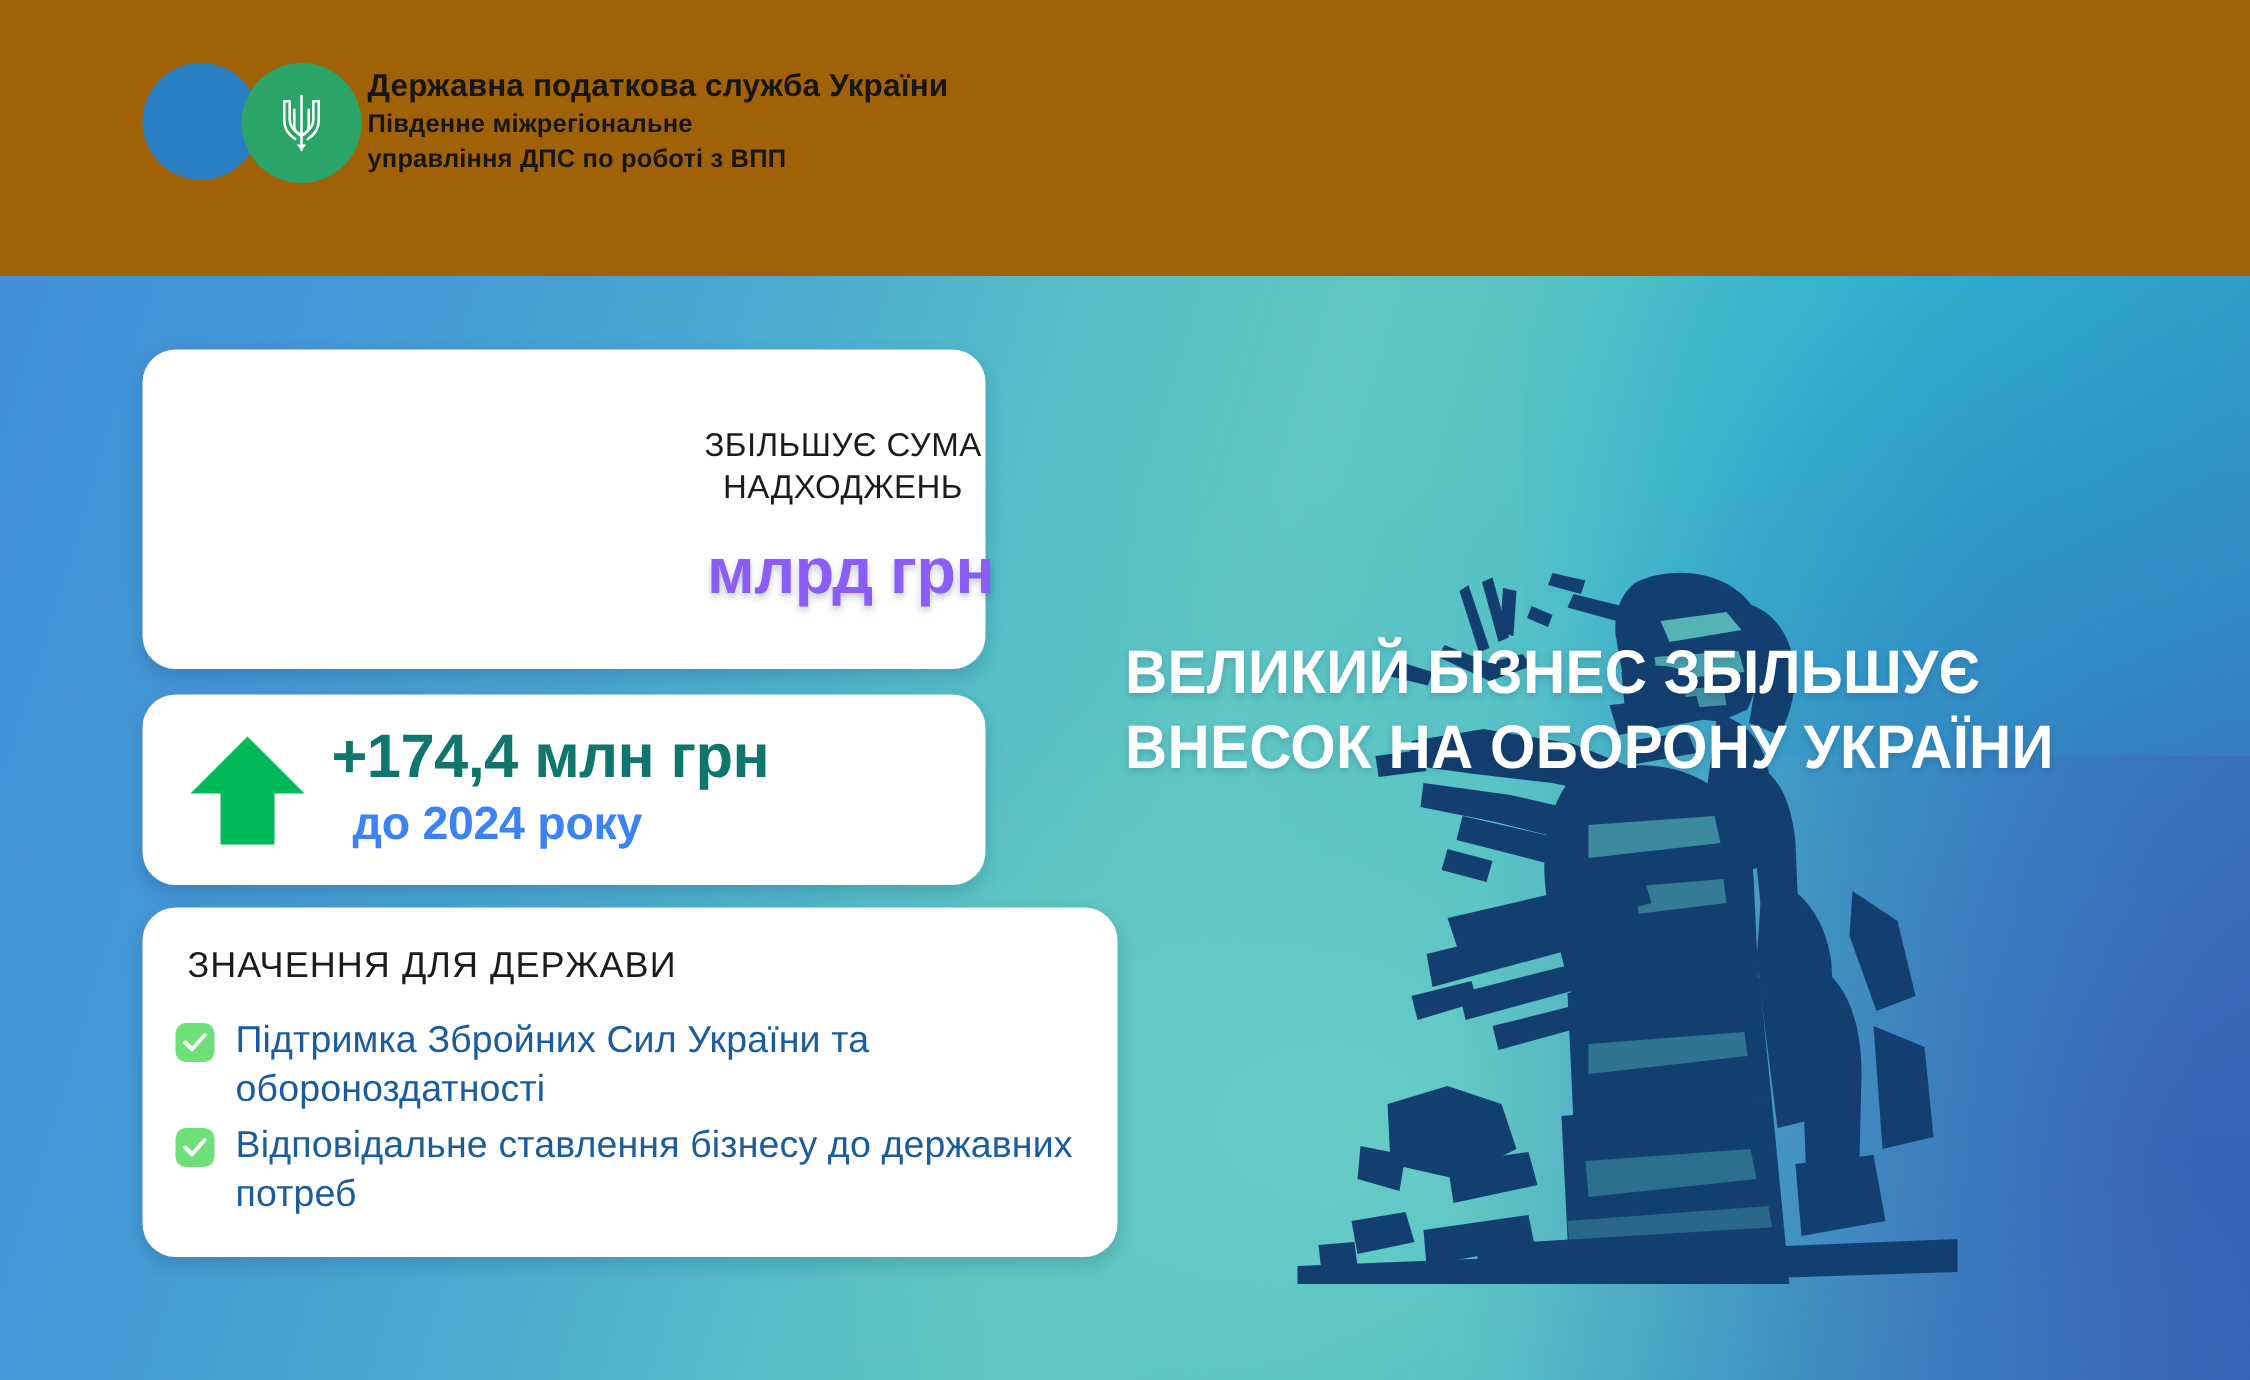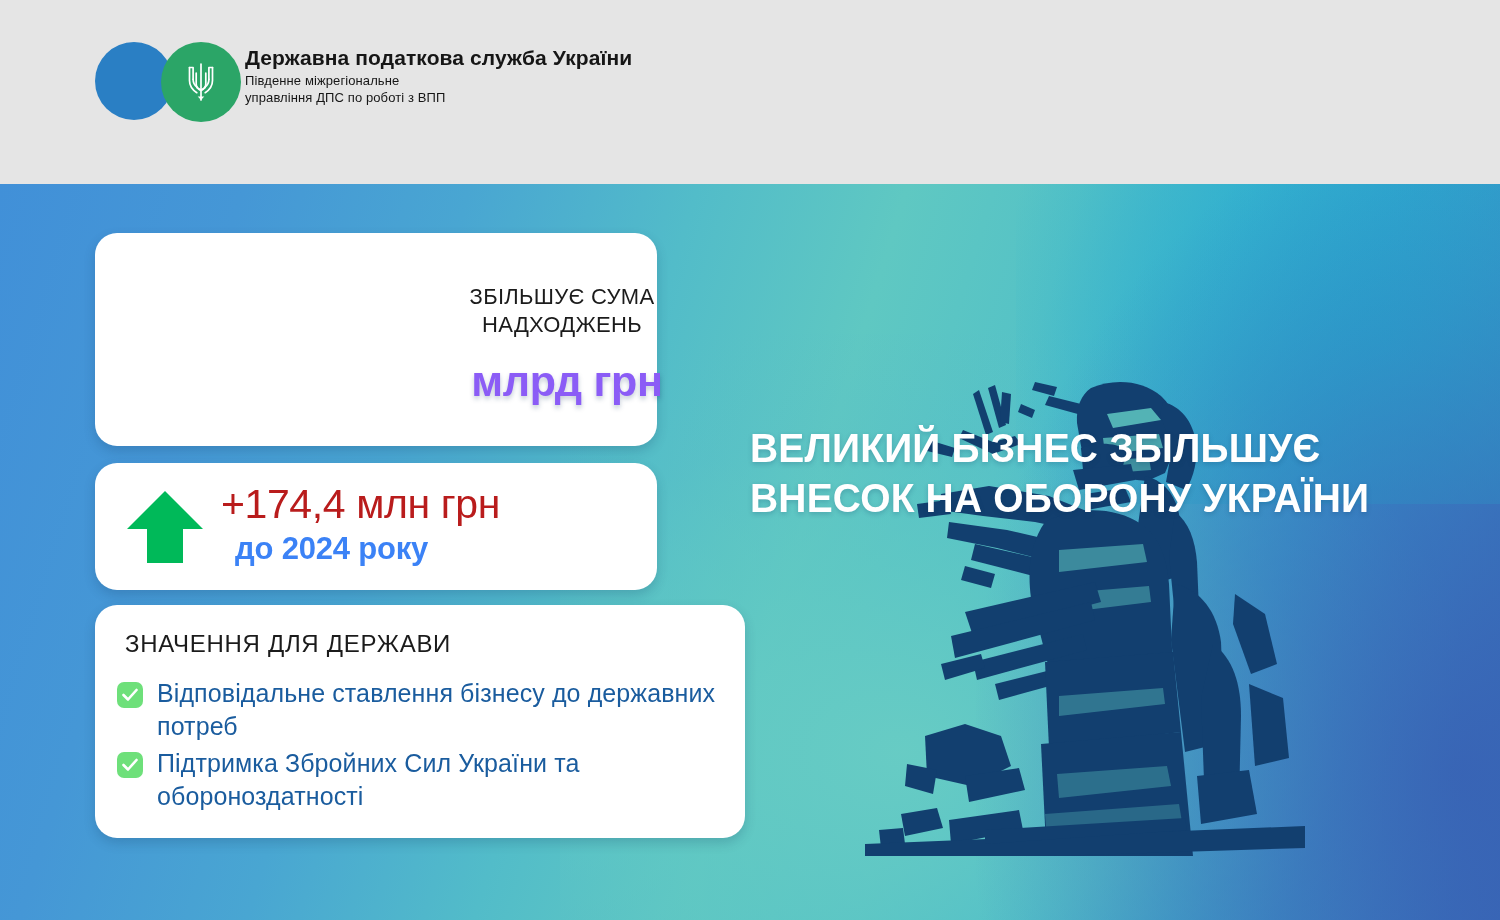--- a/index.html
+++ b/index.html
@@ -7,42 +7,42 @@
   body{
     width:1500px;height:920px;overflow:hidden;
     font-family:"Liberation Sans","DejaVu Sans",sans-serif;
     background:#ffffff;
   }
   .stage{position:relative;width:1500px;height:920px;overflow:hidden;}
 
   
   .header-band{
     position:absolute;left:0;top:0;width:1500px;height:208px;
-    background:#e5e5e5;
+    background:#a16207;
   }
   .logo-wrap{
     position:absolute;left:95px;top:42px;width:150px;height:80px;
   }
   .logo-circle-blue{
     position:absolute;left:0;top:0;width:78px;height:78px;border-radius:50%;
     background:#2a7fc4;
   }
   .logo-circle-green{
     position:absolute;left:66px;top:0;width:80px;height:80px;border-radius:50%;
     background:#2ba567;
     display:flex;align-items:center;justify-content:center;
   }
   .trident{display:block;}
 
   .org-text{
     position:absolute;left:245px;top:44px;width:760px;
     color:#161616;line-height:1.33;
   }
   .org-line-1{font-size:21px;font-weight:bold;letter-spacing:.1px;white-space:nowrap;}
-  .org-line-2,.org-line-3{font-size:13px;font-weight:normal;letter-spacing:.1px;white-space:nowrap;}
+  .org-line-2,.org-line-3{font-size:17px;font-weight:bold;letter-spacing:.1px;white-space:nowrap;}
 
   
   .canvas{
     position:absolute;left:0;top:184px;width:1500px;height:752px;
     overflow:hidden;
     padding-left:16px;
   }
   .bg-base{
     position:absolute;inset:0;
     background:linear-gradient(107deg,
@@ -125,21 +125,21 @@
     font-size:43px;font-weight:bold;color:#8b5cf6;
     text-align:center;letter-spacing:-.3px;
     text-shadow:0 3px 5px rgba(17,52,92,.26);
   }
 
   
   .growth-inner{position:relative;width:100%;height:100%;}
   .arrow-up{position:absolute;left:30px;top:24px;width:80px;height:80px;}
   .growth-main{
     position:absolute;left:126px;top:18px;
-    font-size:41px;font-weight:normal;color:#b91c1c;letter-spacing:-.4px;
+    font-size:41px;font-weight:bold;color:#0f766e;letter-spacing:-.4px;
     white-space:nowrap;
   }
   .growth-sub{
     position:absolute;left:140px;top:68px;
     font-size:31px;font-weight:bold;color:#3b82f6;letter-spacing:-.2px;
     white-space:nowrap;
   }
 
   
   .value-inner{position:relative;width:100%;height:100%;}
@@ -305,29 +305,29 @@
       <div class="value-title">ЗНАЧЕННЯ ДЛЯ ДЕРЖАВИ</div>
 
       <div class="value-list">
 
         <div class="value-item">
           <span class="check-box">
             <svg width="16" height="14" viewBox="0 0 16 14">
               <path d="M1.5 7 L6 11.5 L14.5 2" fill="none" stroke="#ffffff" stroke-width="2.6" stroke-linecap="round" stroke-linejoin="round"></path>
             </svg>
           </span>
-          <span class="value-text">Відповідальне ставлення бізнесу до державних потреб</span>
+          <span class="value-text">Підтримка Збройних Сил України та обороноздатності</span>
         </div>
 
         <div class="value-item">
           <span class="check-box">
             <svg width="16" height="14" viewBox="0 0 16 14">
               <path d="M1.5 7 L6 11.5 L14.5 2" fill="none" stroke="#ffffff" stroke-width="2.6" stroke-linecap="round" stroke-linejoin="round"></path>
             </svg>
           </span>
-          <span class="value-text">Підтримка Збройних Сил України та обороноздатності</span>
+          <span class="value-text">Відповідальне ставлення бізнесу до державних потреб</span>
         </div>
 
       </div>
     </div>
   </div>
 
 </div>
 
 </body></html>

